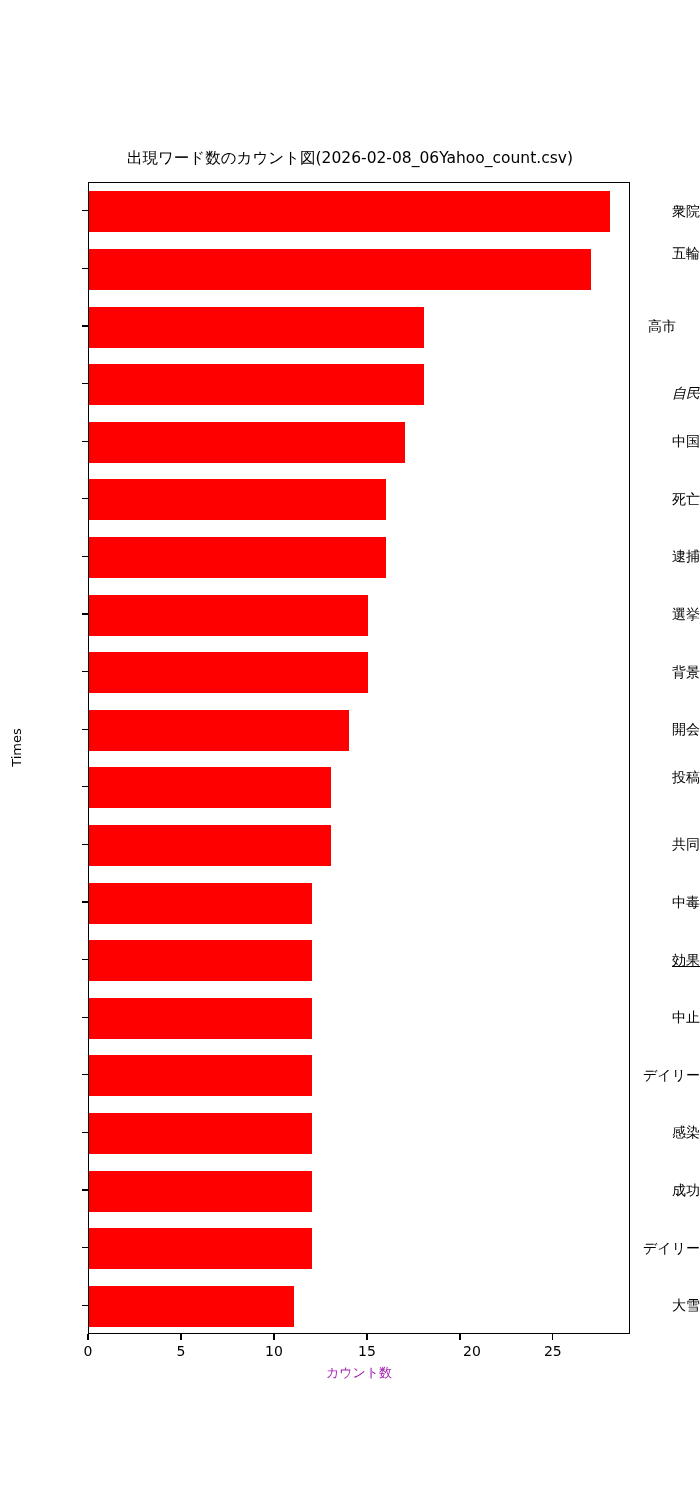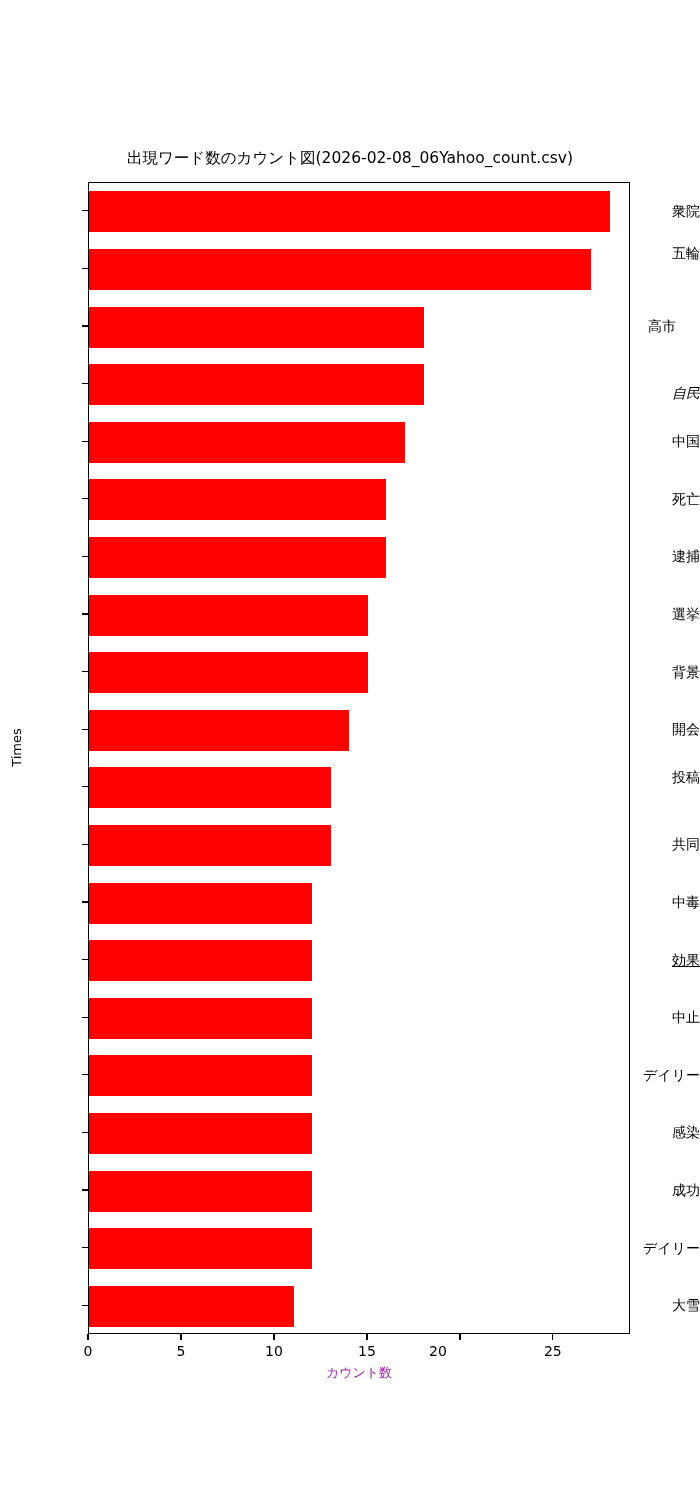--- a/index.html
+++ b/index.html
@@ -197,21 +197,21 @@
   <div id="xaxis-ticks">
       <div class="xtick-line" style="left: 87.35px;"></div>
       <div class="xtick-label" style="left: 88px;">0</div>
       <div class="xtick-line" style="left: 180.317px;"></div>
       <div class="xtick-label" style="left: 180.967px;">5</div>
       <div class="xtick-line" style="left: 273.285px;"></div>
       <div class="xtick-label" style="left: 273.935px;">10</div>
       <div class="xtick-line" style="left: 366.252px;"></div>
       <div class="xtick-label" style="left: 366.902px;">15</div>
       <div class="xtick-line" style="left: 459.22px;"></div>
-      <div class="xtick-label" style="left: 438px;">20</div>
+      <div class="xtick-label" style="left: 472px;">20</div>
       <div class="xtick-line" style="left: 552.187px;"></div>
       <div class="xtick-label" style="left: 552.837px;">25</div>
     </div>
 
   <div id="ylabel">Times</div>
 
   <div id="xlabel">カウント数</div>
 
 </div>
 

